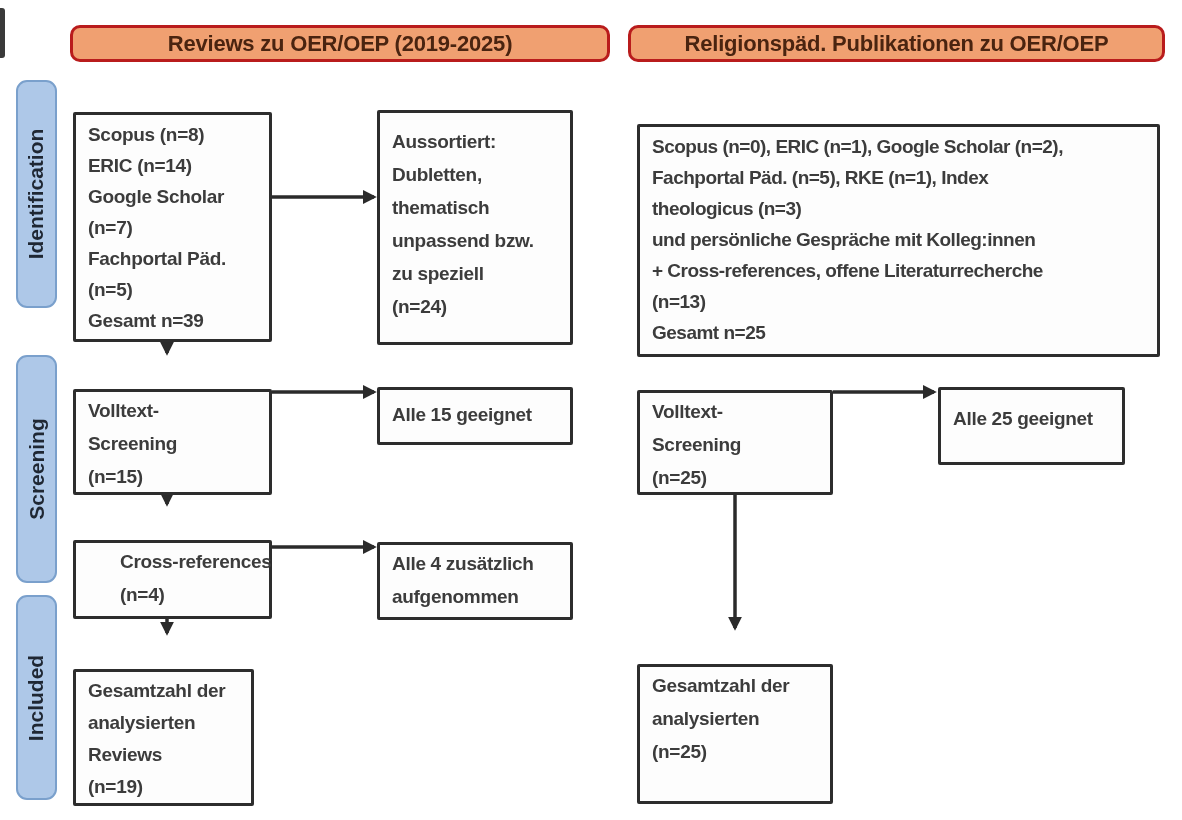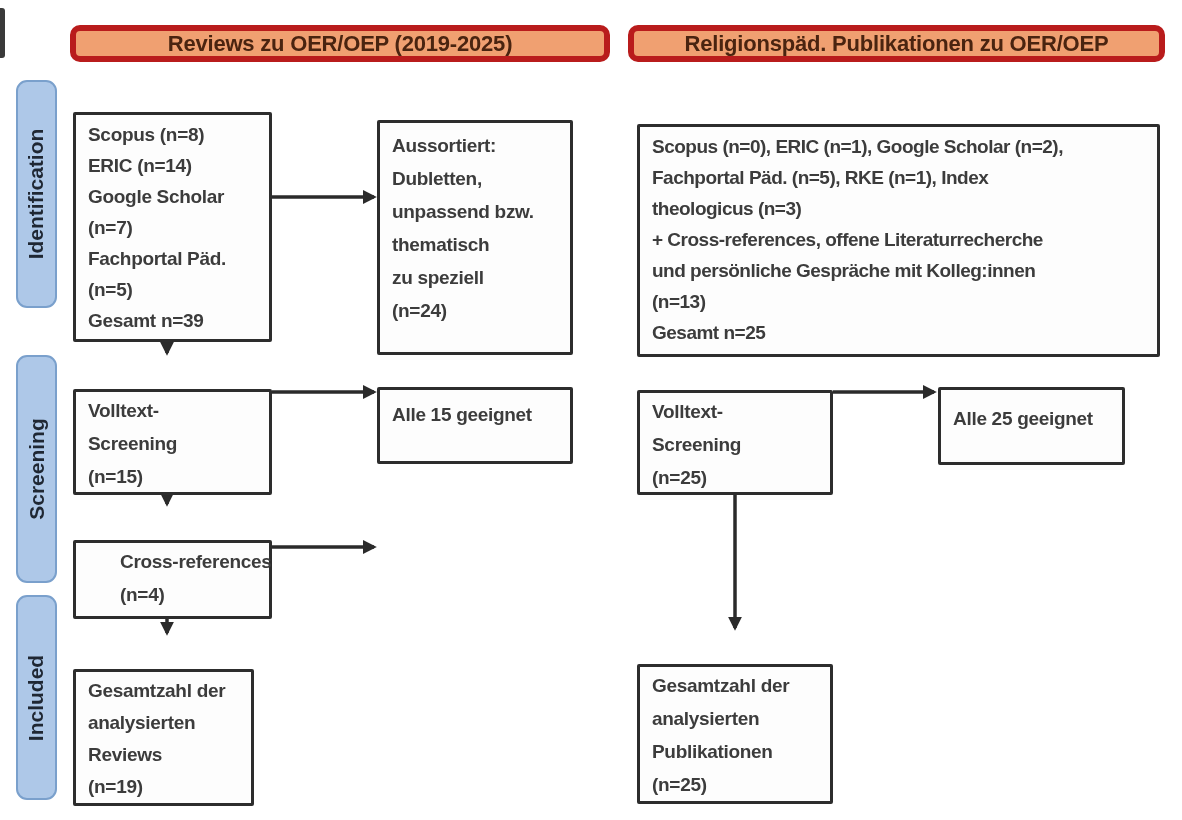--- a/index.html
+++ b/index.html
@@ -8,21 +8,21 @@
     font-family:"Liberation Sans", sans-serif; overflow:hidden;
   }
   .arrows { position:absolute; left:0; top:0; width:1182px; height:820px; }
   .box {
     position:absolute; background:#fdfdfd; border:3px solid #2d2d2d; border-radius:2px;
     box-sizing:border-box; color:#3c3c3c; font-weight:bold; font-size:19px;
     letter-spacing:-0.3px; padding:4px 8px 0 12px;margin-top:32px;
   }
   .box .ln { white-space:nowrap; }
   .hdr {
-    position:absolute; background:#f0a071; border:6px solid #b91c1c; border-radius:10px;
+    position:absolute; background:#f0a071; border:3px solid #b91c1c; border-radius:10px;
     box-sizing:border-box; display:flex; align-items:center; justify-content:center;
     color:#4a2410; font-weight:bold; font-size:22px; letter-spacing:-0.2px;
   }
   .stage {
     position:absolute; background:#aec8e8; border:2px solid #7aa0cc; border-radius:11px;
     box-sizing:border-box; display:flex; align-items:center; justify-content:center;
     color:#1f2733; font-weight:bold; font-size:21px;
   }
   .stage span { transform:rotate(-90deg); white-space:nowrap; }
   .edge-artifact {
@@ -74,72 +74,75 @@
   <div class="box" style="left:73px; top:80px; width:199px; height:230px; line-height:31px;">
     <div class="ln">Scopus (n=8)</div>
     <div class="ln">ERIC (n=14)</div>
     <div class="ln">Google Scholar</div>
     <div class="ln">(n=7)</div>
     <div class="ln">Fachportal Päd.</div>
     <div class="ln">(n=5)</div>
     <div class="ln">Gesamt n=39</div>
   </div>
 
-  <div class="box" style="left:377px; top:88px; width:196px; height:235px; line-height:33px; padding-top:6px;">
+  <div class="box" style="left:377px; top:78px; width:196px; height:235px; line-height:33px; padding-top:12px;">
     <div class="ln">Aussortiert:</div>
     <div class="ln">Dubletten,</div>
+    <div class="ln">thematisch</div>
     <div class="ln">unpassend bzw.</div>
-    <div class="ln">thematisch</div>
     <div class="ln">zu speziell</div>
     <div class="ln">(n=24)</div>
   </div>
 
   <div class="box" style="left:73px; top:357px; width:199px; height:106px; line-height:33px; padding-top:2px;">
     <div class="ln">Volltext-</div>
     <div class="ln">Screening</div>
     <div class="ln">(n=15)</div>
   </div>
 
-  <div class="box" style="left:377px; top:355px; width:196px; height:77px; line-height:33px; padding-top:8px;">
+  <div class="box" style="left:377px; top:355px; width:196px; height:58px; line-height:33px; padding-top:8px;">
     <div class="ln">Alle 15 geeignet</div>
   </div>
 
   <div class="box" style="left:73px; top:508px; width:199px; height:79px; line-height:33px; padding-top:2px;padding-left:44px;">
     <div class="ln">Cross-references</div>
     <div class="ln">(n=4)</div>
   </div>
 
+  <div class="box" style="left:377px; top:510px; width:196px; height:78px; line-height:33px; padding-top:2px;">
+    <div class="ln">Alle 4 zusätzlich</div>
+    <div class="ln">aufgenommen</div>
+  </div>
 
   <div class="box" style="left:73px; top:637px; width:181px; height:137px; line-height:32px; padding-top:3px;">
     <div class="ln">Gesamtzahl der</div>
     <div class="ln">analysierten</div>
     <div class="ln">Reviews</div>
     <div class="ln">(n=19)</div>
   </div>
 
   <div class="box" style="left:637px; top:92px; width:523px; height:233px; line-height:31px; letter-spacing:-0.5px;">
     <div class="ln">Scopus (n=0), ERIC (n=1), Google Scholar (n=2),</div>
     <div class="ln">Fachportal Päd. (n=5), RKE (n=1), Index</div>
     <div class="ln">theologicus (n=3)</div>
+    <div class="ln">und persönliche Gespräche mit Kolleg:innen</div>
     <div class="ln">+ Cross-references, offene Literaturrecherche</div>
-    <div class="ln">und persönliche Gespräche mit Kolleg:innen</div>
     <div class="ln">(n=13)</div>
     <div class="ln">Gesamt n=25</div>
   </div>
 
   <div class="box" style="left:637px; top:358px; width:196px; height:105px; line-height:33px; padding-top:2px;">
     <div class="ln">Volltext-</div>
     <div class="ln">Screening</div>
     <div class="ln">(n=25)</div>
   </div>
 
   <div class="box" style="left:938px; top:355px; width:187px; height:78px; line-height:33px; padding-top:12px;">
     <div class="ln">Alle 25 geeignet</div>
   </div>
 
   <div class="box" style="left:637px; top:632px; width:196px; height:140px; line-height:33px; padding-top:2px;">
     <div class="ln">Gesamtzahl der</div>
     <div class="ln">analysierten</div>
-    <div class="ln">Publikationen</div>
     <div class="ln">(n=25)</div>
   </div>
 
 </div>
 
 </body></html>

